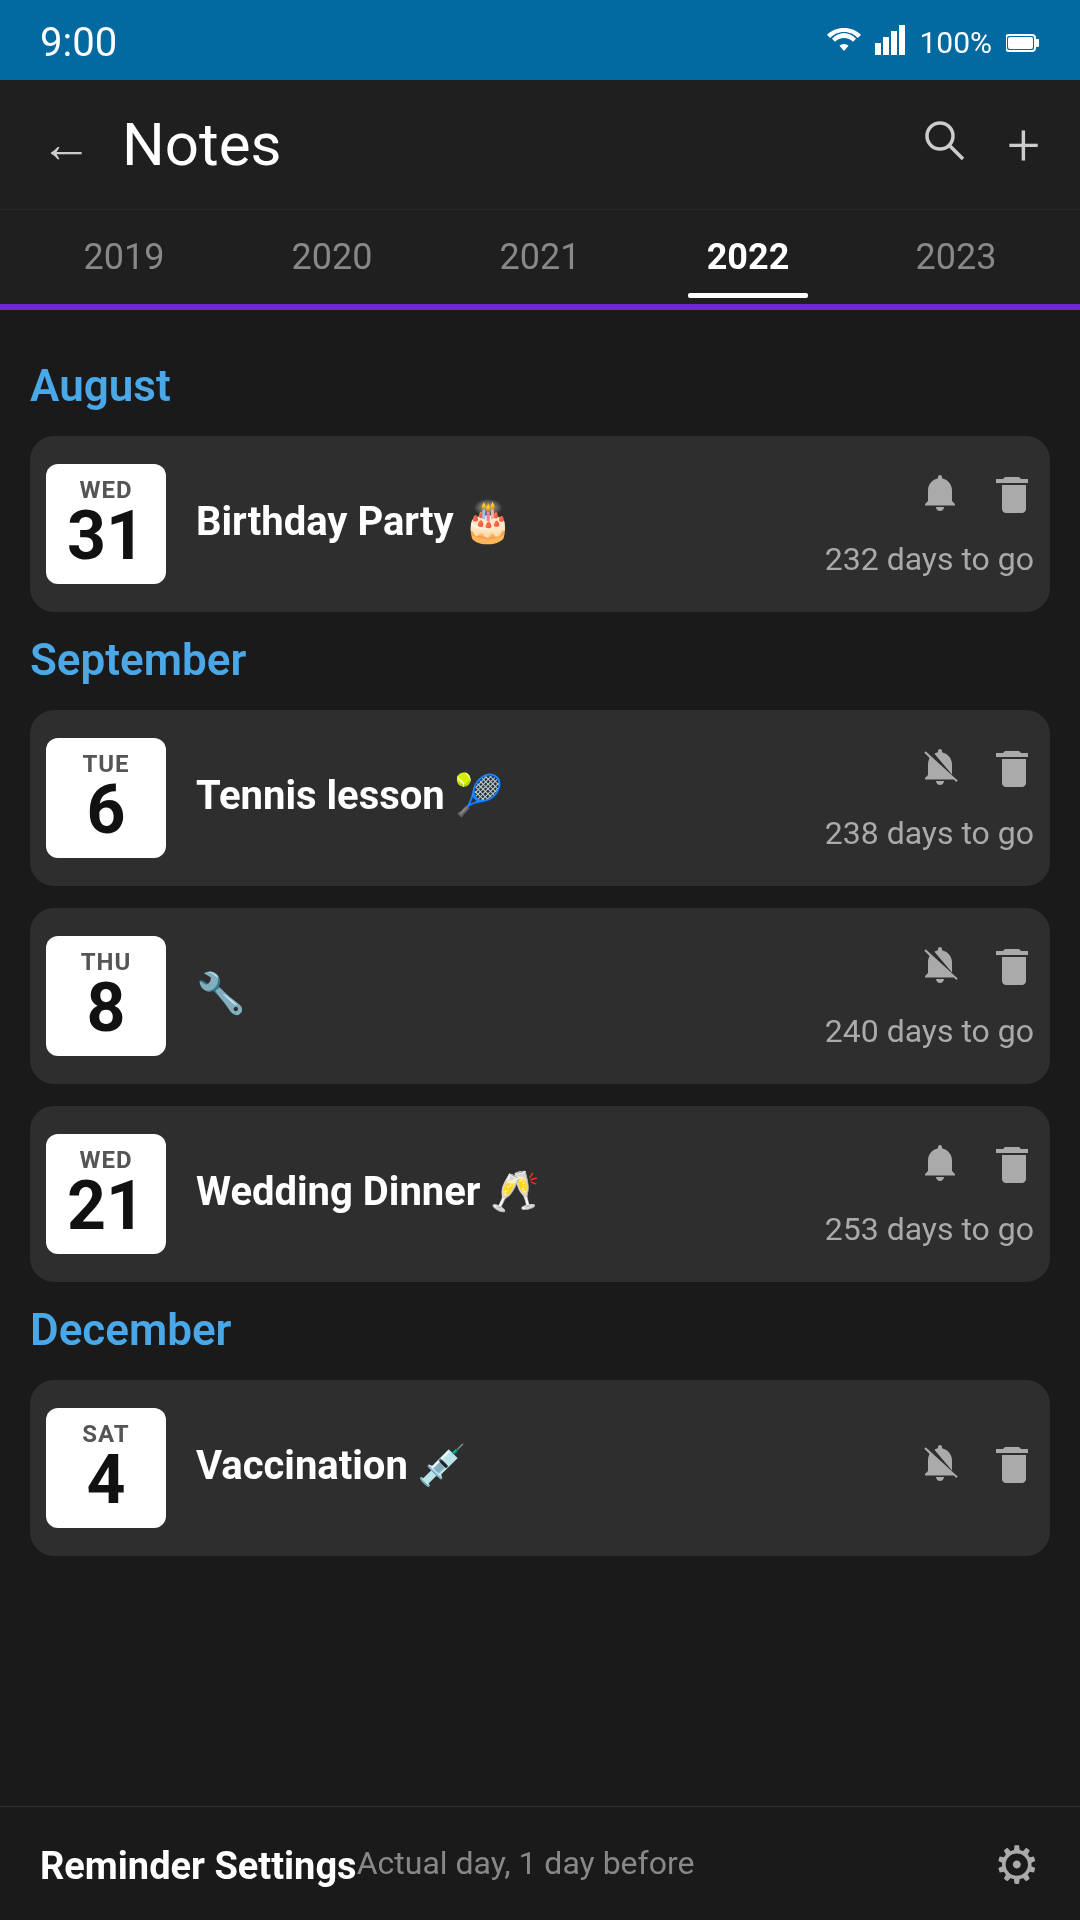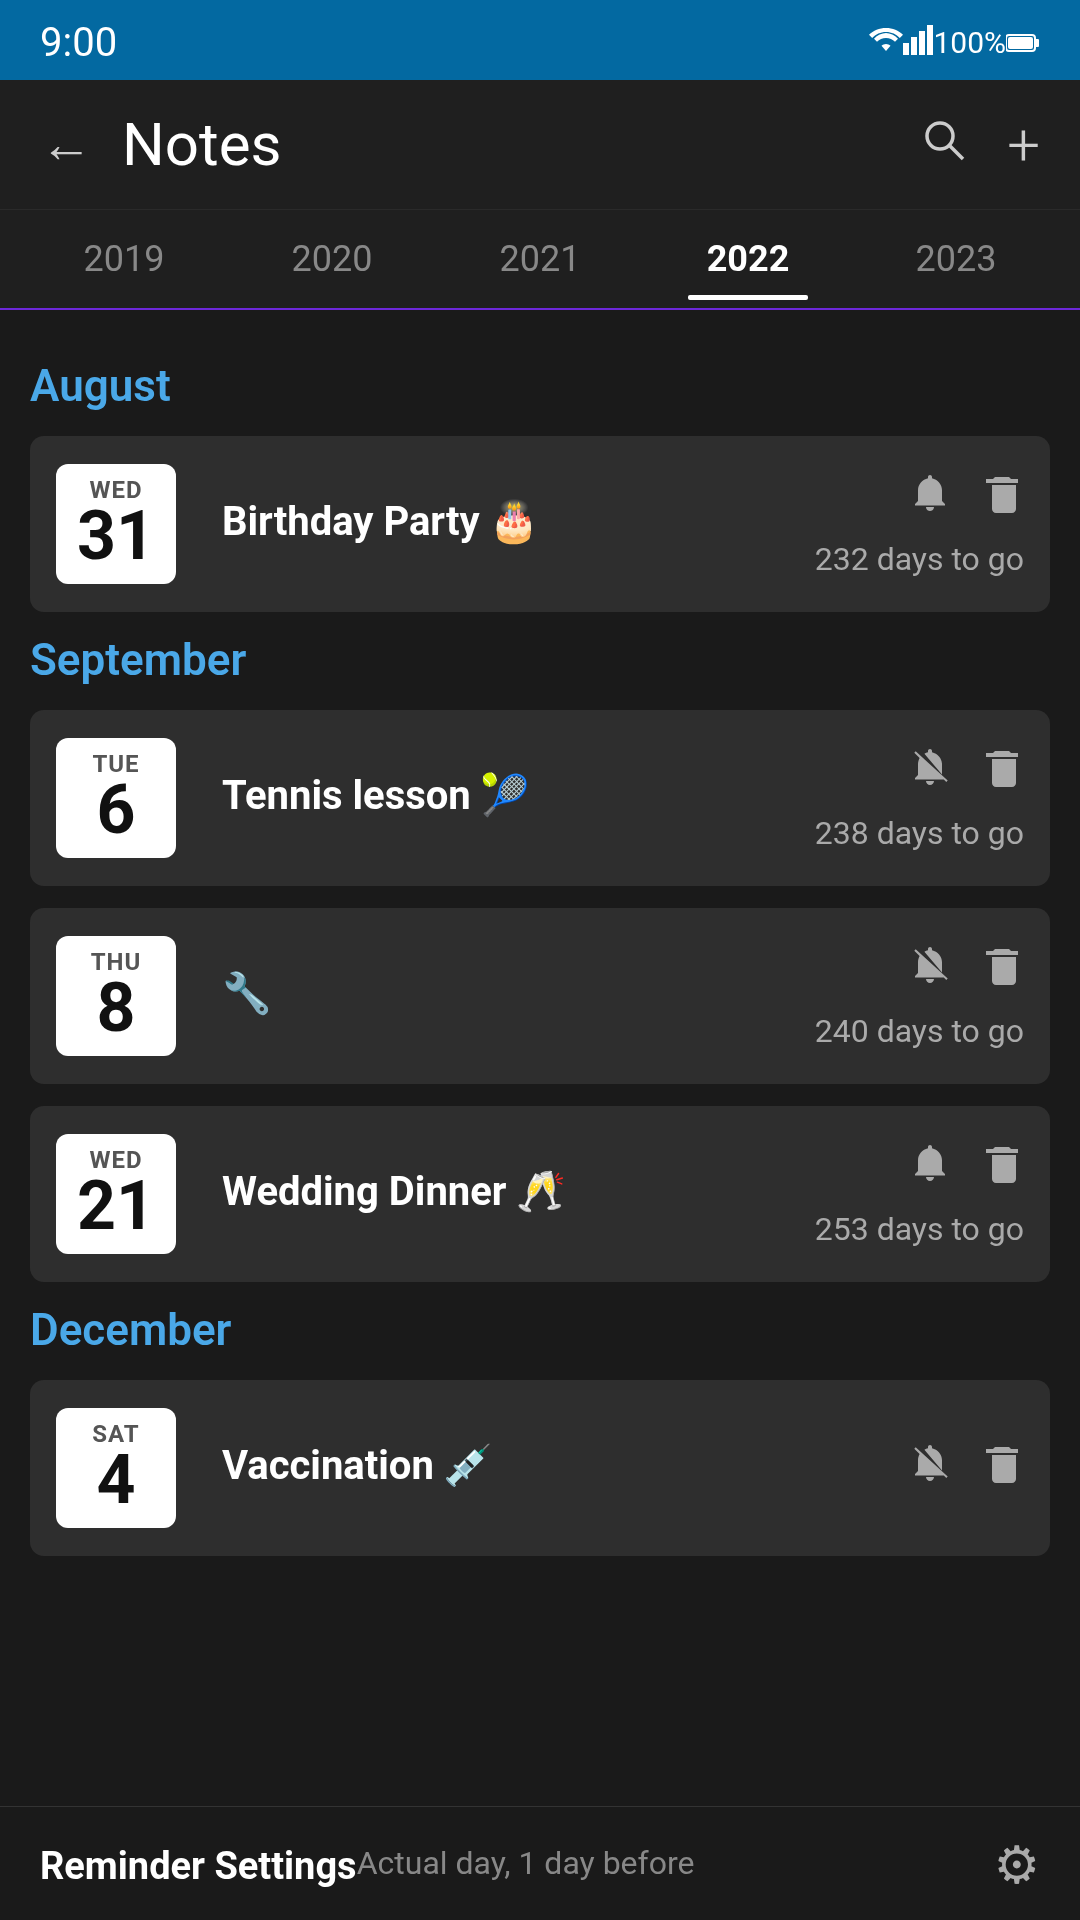--- a/index.html
+++ b/index.html
@@ -26,21 +26,21 @@
 
     .status-time {
       font-size: 40px;
       font-weight: 400;
       color: #ffffff;
     }
 
     .status-icons {
       display: flex;
       align-items: center;
-      gap: 0;
+      gap: 14px;
     }
 
     .status-icons span {
       font-size: 30px;
       color: #ffffff;
     }
 
     .battery-text {
       font-size: 30px;
       color: #ffffff;
@@ -83,21 +83,21 @@
       cursor: pointer;
     }
 
     
     .year-tabs {
       background-color: #1f1f1f;
       display: flex;
       align-items: center;
       padding: 0 20px;
       height: 100px;
-      border-bottom: 2px solid #6d28d9;
+      border-bottom: 6px solid #6d28d9;
     }
 
     .year-tab {
       flex: 1;
       text-align: center;
       font-size: 36px;
       color: #888888;
       padding: 20px 0;
       cursor: pointer;
       position: relative;
@@ -130,28 +130,27 @@
       font-size: 44px;
       font-weight: 600;
       color: #4aa8e8;
       margin-bottom: 24px;
       margin-top: 20px;
     }
 
     
     .event-card {
       background-color: #2e2e2e;
-      border-radius: 14px;
-      display: flex;
-      align-items: center;
-      padding: 28px 26px;
+      border-radius: 24px;
+      display: flex;
+      align-items: center;
+      padding: 28px 16px;
       margin-bottom: 22px;
       position: relative;
       min-height: 140px;
-      gap: 16px;
     }
 
     .date-box {
       background-color: #ffffff;
       color: #111111;
       border-radius: 12px;
       width: 120px;
       height: 120px;
       display: flex;
       flex-direction: column;

